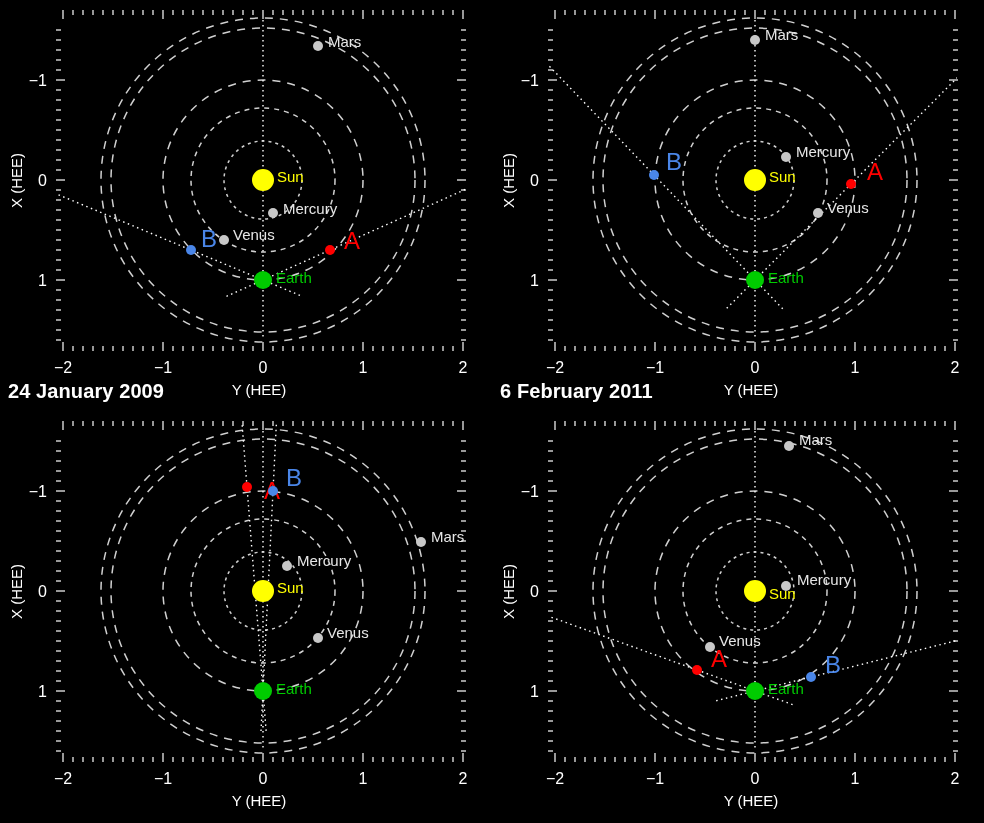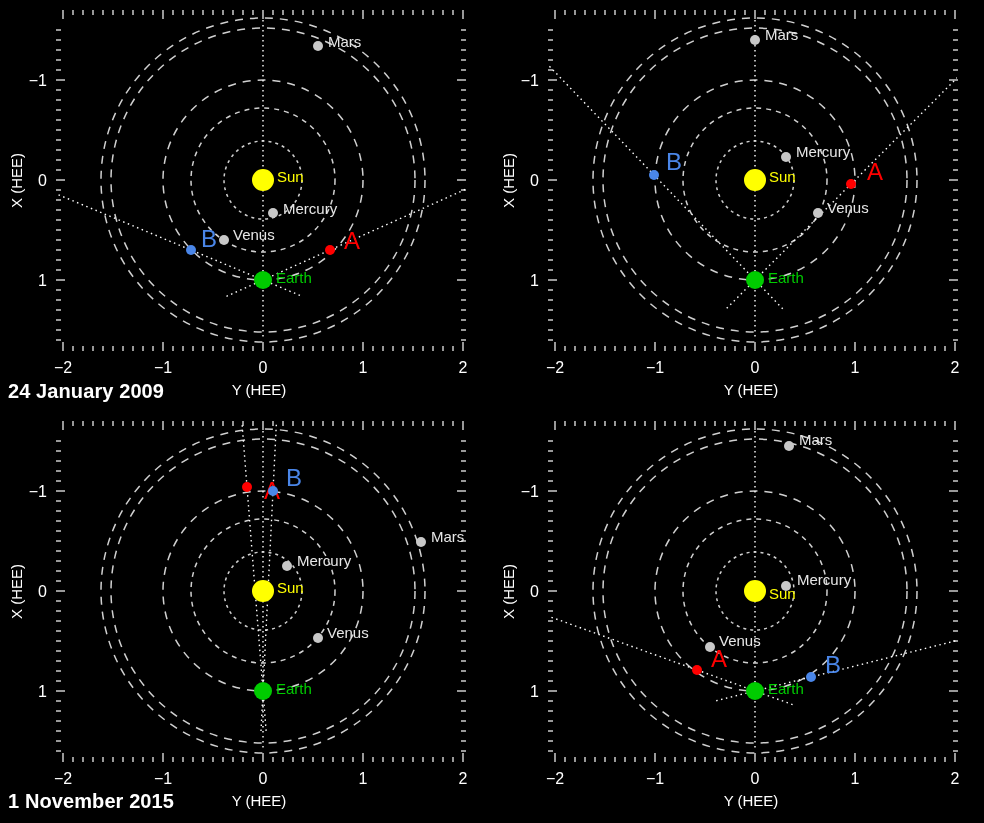--- a/index.html
+++ b/index.html
@@ -401,20 +401,21 @@
           <circle cx="263" cy="280" r="9" fill="#00cc00"></circle>
           <text x="276" y="283" fill="#00cc00" font-size="15">Earth</text>
           <circle cx="263" cy="40" r="5" fill="#c8c8c8"></circle>
           <text x="273" y="40" fill="#e6e6e6" font-size="15">Mars</text>
           <circle cx="359" cy="184" r="5" fill="#ff0000"></circle>
           <text x="375" y="180" fill="#ff0000" font-size="24">A</text>
           <circle cx="162" cy="175" r="5" fill="#4a86e8"></circle>
           <text x="174" y="170" fill="#4a86e8" font-size="24">B</text>
         </g>
       </svg>
+      <div class="datelabel">6 February 2011</div>
     </div>
     <div class="panel bottom">
       <svg width="492" height="412" viewBox="0 0 492 412">
         <rect x="56" y="10" width="410" height="341" fill="none" stroke="undefined" stroke-width="1.4"></rect>
         <g stroke="#ffffff" stroke-width="1.2">
           <line x1="63" y1="351" x2="63" y2="342"></line>
           <line x1="63" y1="10" x2="63" y2="19"></line>
           <line x1="73" y1="351" x2="73" y2="346"></line>
           <line x1="73" y1="10" x2="73" y2="15"></line>
           <line x1="83" y1="351" x2="83" y2="346"></line>
@@ -595,21 +596,20 @@
           <circle cx="263" cy="280" r="9" fill="#00cc00"></circle>
           <text x="276" y="283" fill="#00cc00" font-size="15">Earth</text>
           <circle cx="421" cy="131" r="5" fill="#c8c8c8"></circle>
           <text x="431" y="131" fill="#e6e6e6" font-size="15">Mars</text>
           <circle cx="247" cy="76" r="5" fill="#ff0000"></circle>
           <text x="264" y="88" fill="#ff0000" font-size="24">A</text>
           <circle cx="273" cy="80" r="5" fill="#4a86e8"></circle>
           <text x="286" y="75" fill="#4a86e8" font-size="24">B</text>
         </g>
       </svg>
-      <div class="datelabel">1 November 2015</div>
     </div>
     <div class="panel bottom">
       <svg width="492" height="412" viewBox="0 0 492 412">
         <rect x="56" y="10" width="410" height="341" fill="none" stroke="undefined" stroke-width="1.4"></rect>
         <g stroke="#ffffff" stroke-width="1.2">
           <line x1="63" y1="351" x2="63" y2="342"></line>
           <line x1="63" y1="10" x2="63" y2="19"></line>
           <line x1="73" y1="351" x2="73" y2="346"></line>
           <line x1="73" y1="10" x2="73" y2="15"></line>
           <line x1="83" y1="351" x2="83" y2="346"></line>

